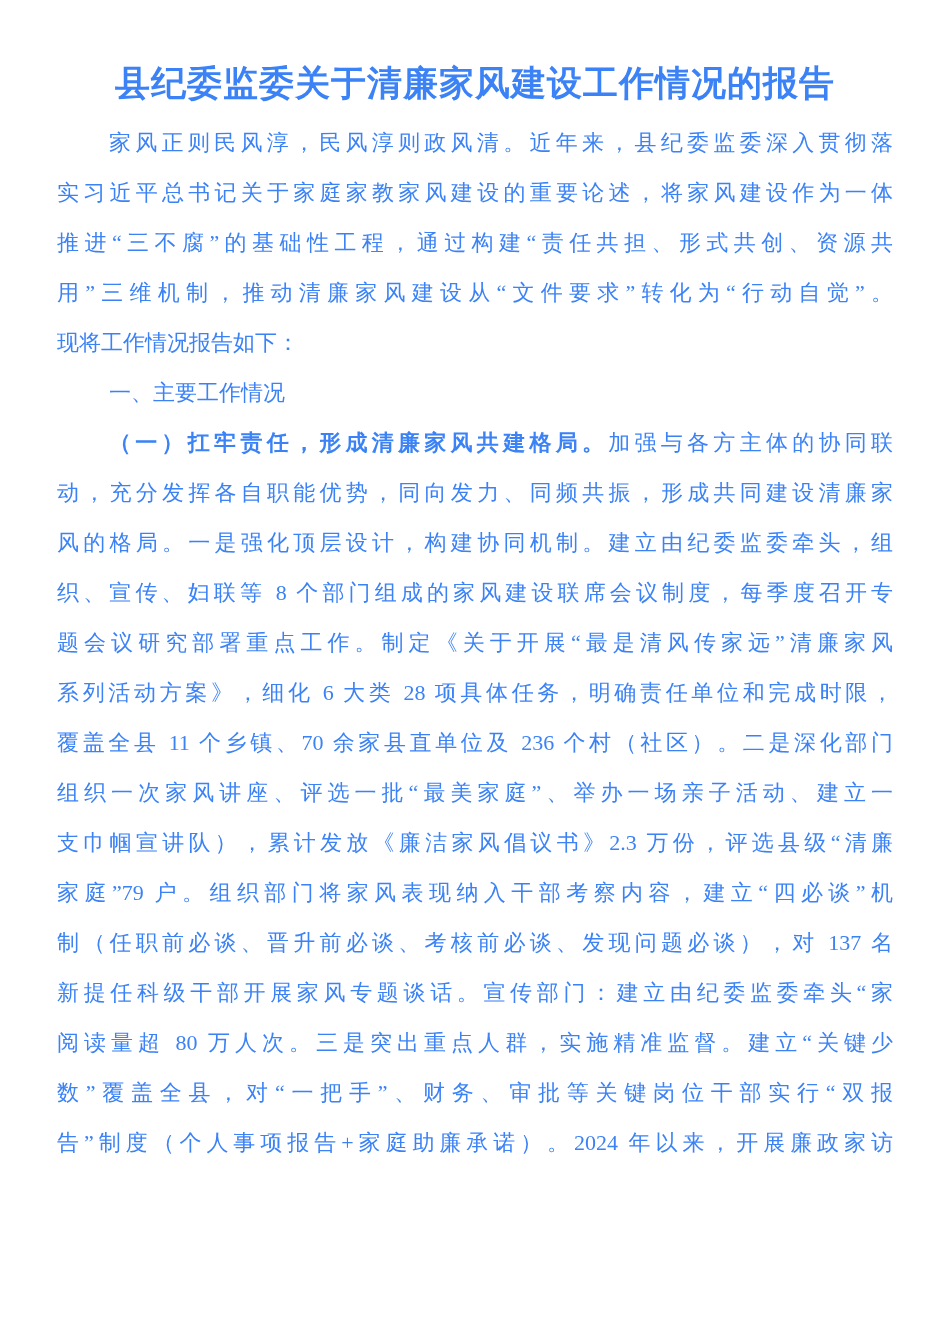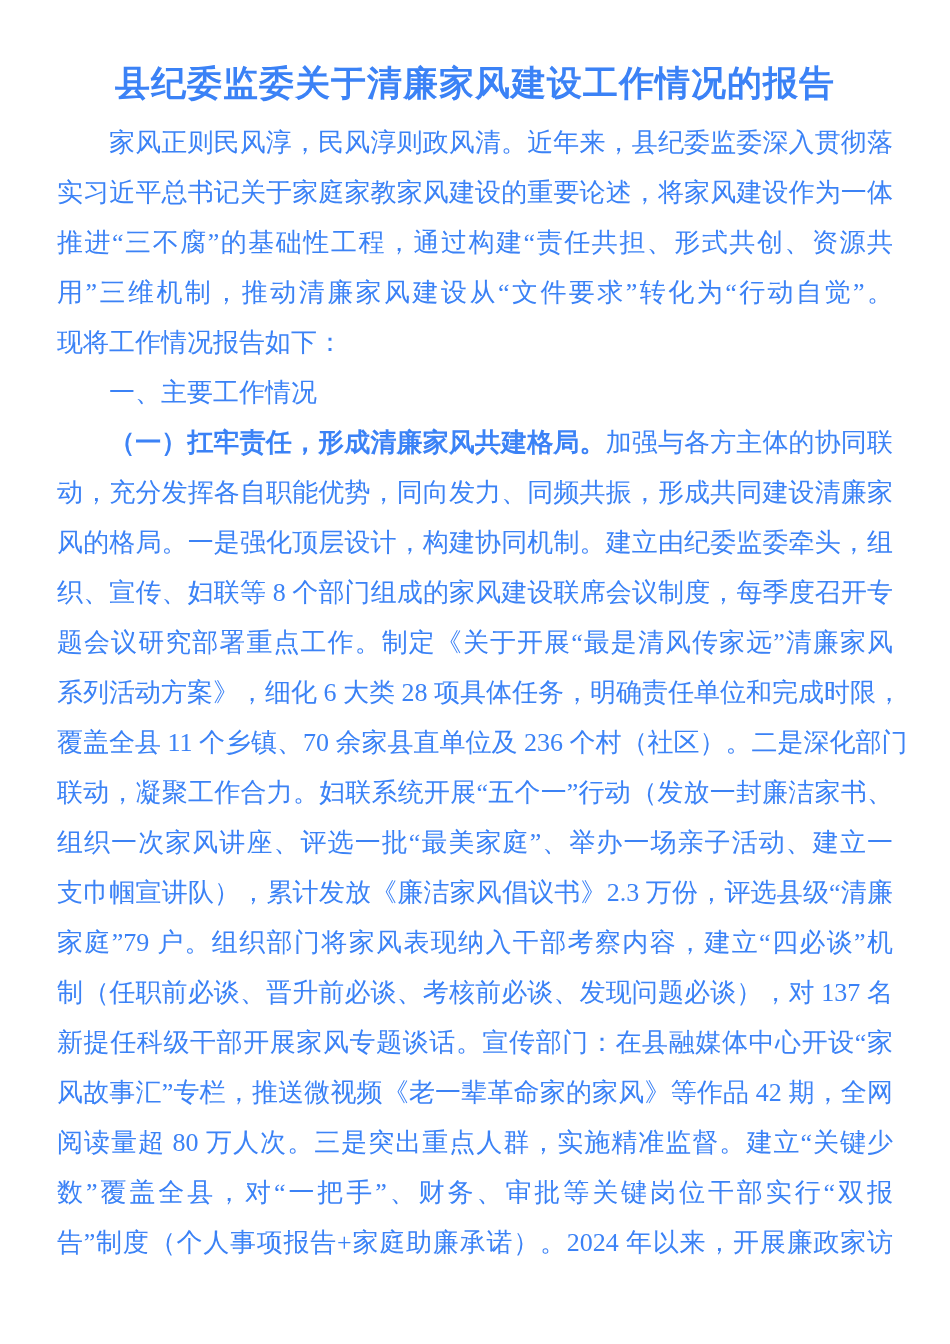--- a/index.html
+++ b/index.html
@@ -21,21 +21,21 @@
     text-align: center;
     font-size: 35px;
     line-height: 56px;
     font-weight: 700;
     letter-spacing: 1px;
     white-space: nowrap;
   }
   .doc-body {
     margin-top: 6px;
     padding: 0 57px;
-    font-size: 26px;
+    font-size: 22px;
   }
   .line {
     height: 50px;
     line-height: 50px;
     white-space: nowrap;
     text-align: left;
   }
   
   .jl {
     text-align: justify;
@@ -72,26 +72,24 @@
     <div>
       <div class="line jl ind">
         <span class="b">（一）扛牢责任，形成清廉家风共建格局。</span><span>加强与各方主体的协同联</span>
       </div>
       <div class="line jl">动，充分发挥各自职能优势，同向发力、同频共振，形成共同建设清廉家</div>
       <div class="line jl">风的格局。一是强化顶层设计，构建协同机制。建立由纪委监委牵头，组</div>
       <div class="line jl">织、宣传、妇联等 8 个部门组成的家风建设联席会议制度，每季度召开专</div>
       <div class="line jl">题会议研究部署重点工作。制定《关于开展“最是清风传家远”清廉家风</div>
       <div class="line jl">系列活动方案》，细化 6 大类 28 项具体任务，明确责任单位和完成时限，</div>
       <div class="line jl">覆盖全县 11 个乡镇、70 余家县直单位及 236 个村（社区）。二是深化部门</div>
-      <div class="line jl">联动，凝聚工作合力。妇联系统开展“五个一”行动（发放一封廉洁家书、</div>
       <div class="line jl">组织一次家风讲座、评选一批“最美家庭”、举办一场亲子活动、建立一</div>
       <div class="line jl">支巾帼宣讲队），累计发放《廉洁家风倡议书》2.3 万份，评选县级“清廉</div>
       <div class="line jl">家庭”79 户。组织部门将家风表现纳入干部考察内容，建立“四必谈”机</div>
       <div class="line jl">制（任职前必谈、晋升前必谈、考核前必谈、发现问题必谈），对 137 名</div>
-      <div class="line jl">新提任科级干部开展家风专题谈话。宣传部门：在县融媒体中心开设“家</div>
-      <div class="line jl">风故事汇”专栏，推送微视频《老一辈革命家的家风》等作品 42 期，全网</div>
+      <div class="line jl">新提任科级干部开展家风专题谈话。宣传部门：建立由纪委监委牵头“家</div>
       <div class="line jl">阅读量超 80 万人次。三是突出重点人群，实施精准监督。建立“关键少</div>
       <div class="line jl">数”覆盖全县，对“一把手”、财务、审批等关键岗位干部实行“双报</div>
       <div class="line jl">告”制度（个人事项报告+家庭助廉承诺）。2024 年以来，开展廉政家访</div>
     </div>
 
   </div>
 </div>
 
 </body></html>

